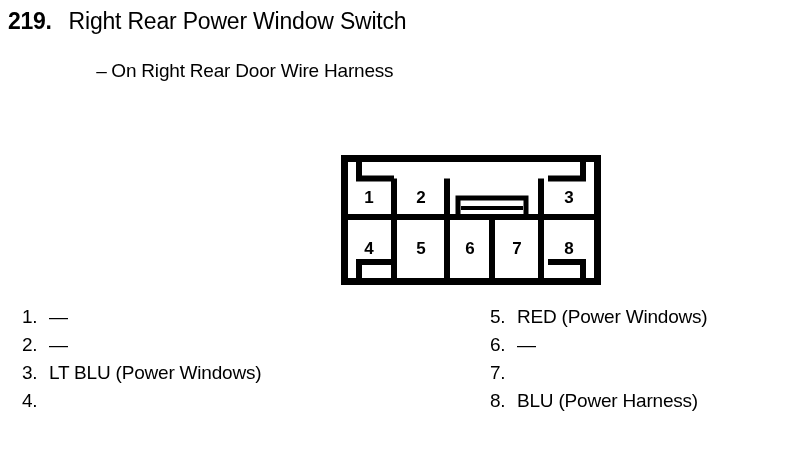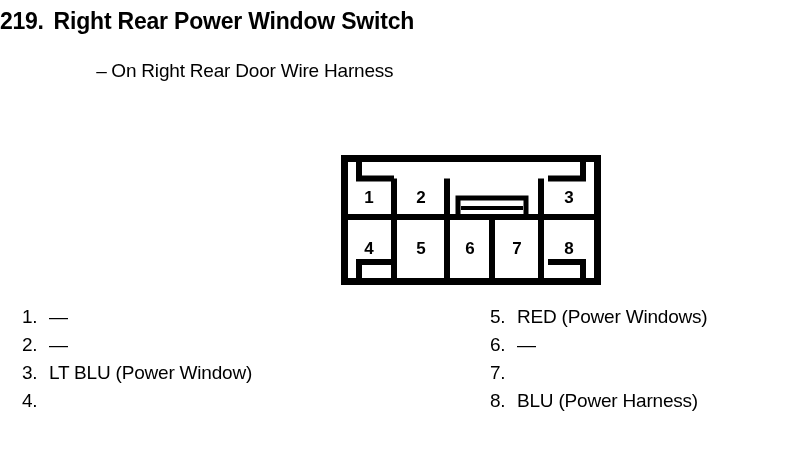--- a/index.html
+++ b/index.html
@@ -19,33 +19,33 @@
   
   #header-block {
     position: absolute;
     left: 0;
     top: 0;
     width: 800px;
   }
   #title-row {
     display: flex;
     align-items: flex-end;
-    padding: 8px 0 0 0;
+    padding: 8px 0 0 8px;
   }
   #title-number {
     font-size: 23px;
     font-weight: bold;
     letter-spacing: -0.3px;
     white-space: pre;
   }
   #title-text {
     font-size: 23px;
-    font-weight: bold;
+    font-weight: normal;
     letter-spacing: -0.2px;
-    margin-left: 10px;
+    margin-left: 17px;
     white-space: pre;
   }
   .subtitle-line {
     font-size: 19px;
     letter-spacing: -0.2px;
     margin-left: 76px;
     margin-top: 3px;
     white-space: pre;
   }
   .sub-dash {
@@ -168,21 +168,21 @@
     <div class="legend-item">
       <span class="legend-index">1.</span>
       <span class="legend-value">—</span>
     </div>
     <div class="legend-item">
       <span class="legend-index">2.</span>
       <span class="legend-value">—</span>
     </div>
     <div class="legend-item">
       <span class="legend-index">3.</span>
-      <span class="legend-value">LT BLU (Power Window)</span>
+      <span class="legend-value">LT BLU (Power Windows)</span>
     </div>
     <div class="legend-item">
       <span class="legend-index">4.</span>
     </div>
   </div>
 
   <div class="legend-col" id="legend-col-right">
     <div class="legend-item">
       <span class="legend-index">5.</span>
       <span class="legend-value">RED (Power Windows)</span>

